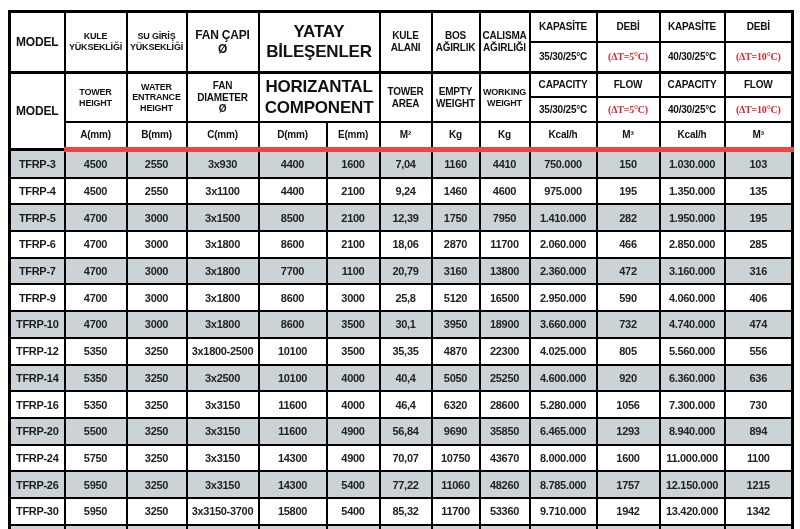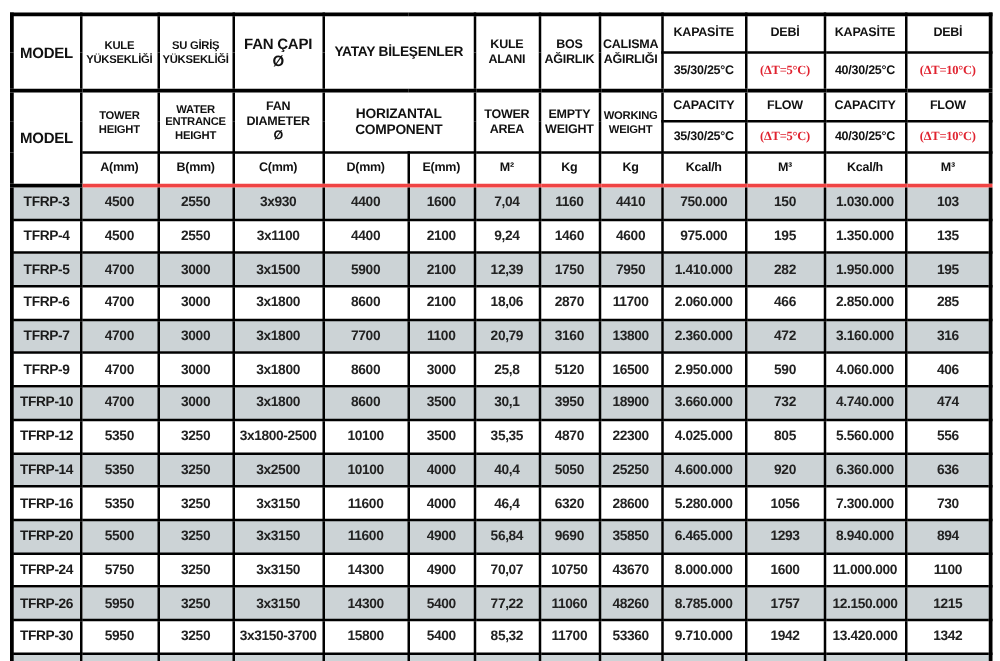--- a/index.html
+++ b/index.html
@@ -21,25 +21,25 @@
     overflow:hidden;
   }
   thead th{
     background:#ffffff;color:#111;font-weight:bold;line-height:1.18;
   }
   
   tr.h-tr1 th{height:26px;}
   tr.h-tr2 th{height:26px;}
   tr.h-en1 th{height:20px;border-top:3px solid #000;}
   tr.h-en2 th{height:21px;}
-  tr.h-units th{height:22px;border-bottom:3px solid #ef4444;}
+  tr.h-units th{height:22px;border-bottom:5px solid #ef4444;}
   .model-en{border-bottom:3px solid #000 !important;}
   
   .fs12{font-size:12px;letter-spacing:-0.2px;}
-  .fs11{font-size:11px;letter-spacing:-0.2px;}
+  .fs11{font-size:17px;letter-spacing:-0.2px;}
   .fs10{font-size:10px;letter-spacing:-0.2px;}
   .fs9{font-size:9px;letter-spacing:-0.2px;}
   .red{color:#e02330;font-family:Liberation Serif, serif;}
   
   tbody td{
     font-weight:bold;font-size:11px;color:#222;
     height:22.7px;letter-spacing:-0.3px;
   }
   tbody td.model-cell{font-size:11px;color:#1a1a1a;}
   tbody tr:nth-child(odd){background:#ccd3d6;}
@@ -164,21 +164,21 @@
         <td>975.000</td>
         <td>195</td>
         <td>1.350.000</td>
         <td>135</td>
       </tr>
       <tr>
         <td class="model-cell">TFRP-5</td>
         <td>4700</td>
         <td>3000</td>
         <td>3x1500</td>
-        <td>5900</td>
+        <td>8500</td>
         <td>2100</td>
         <td>12,39</td>
         <td>1750</td>
         <td>7950</td>
         <td>1.410.000</td>
         <td>282</td>
         <td>1.950.000</td>
         <td>195</td>
       </tr>
       <tr>

